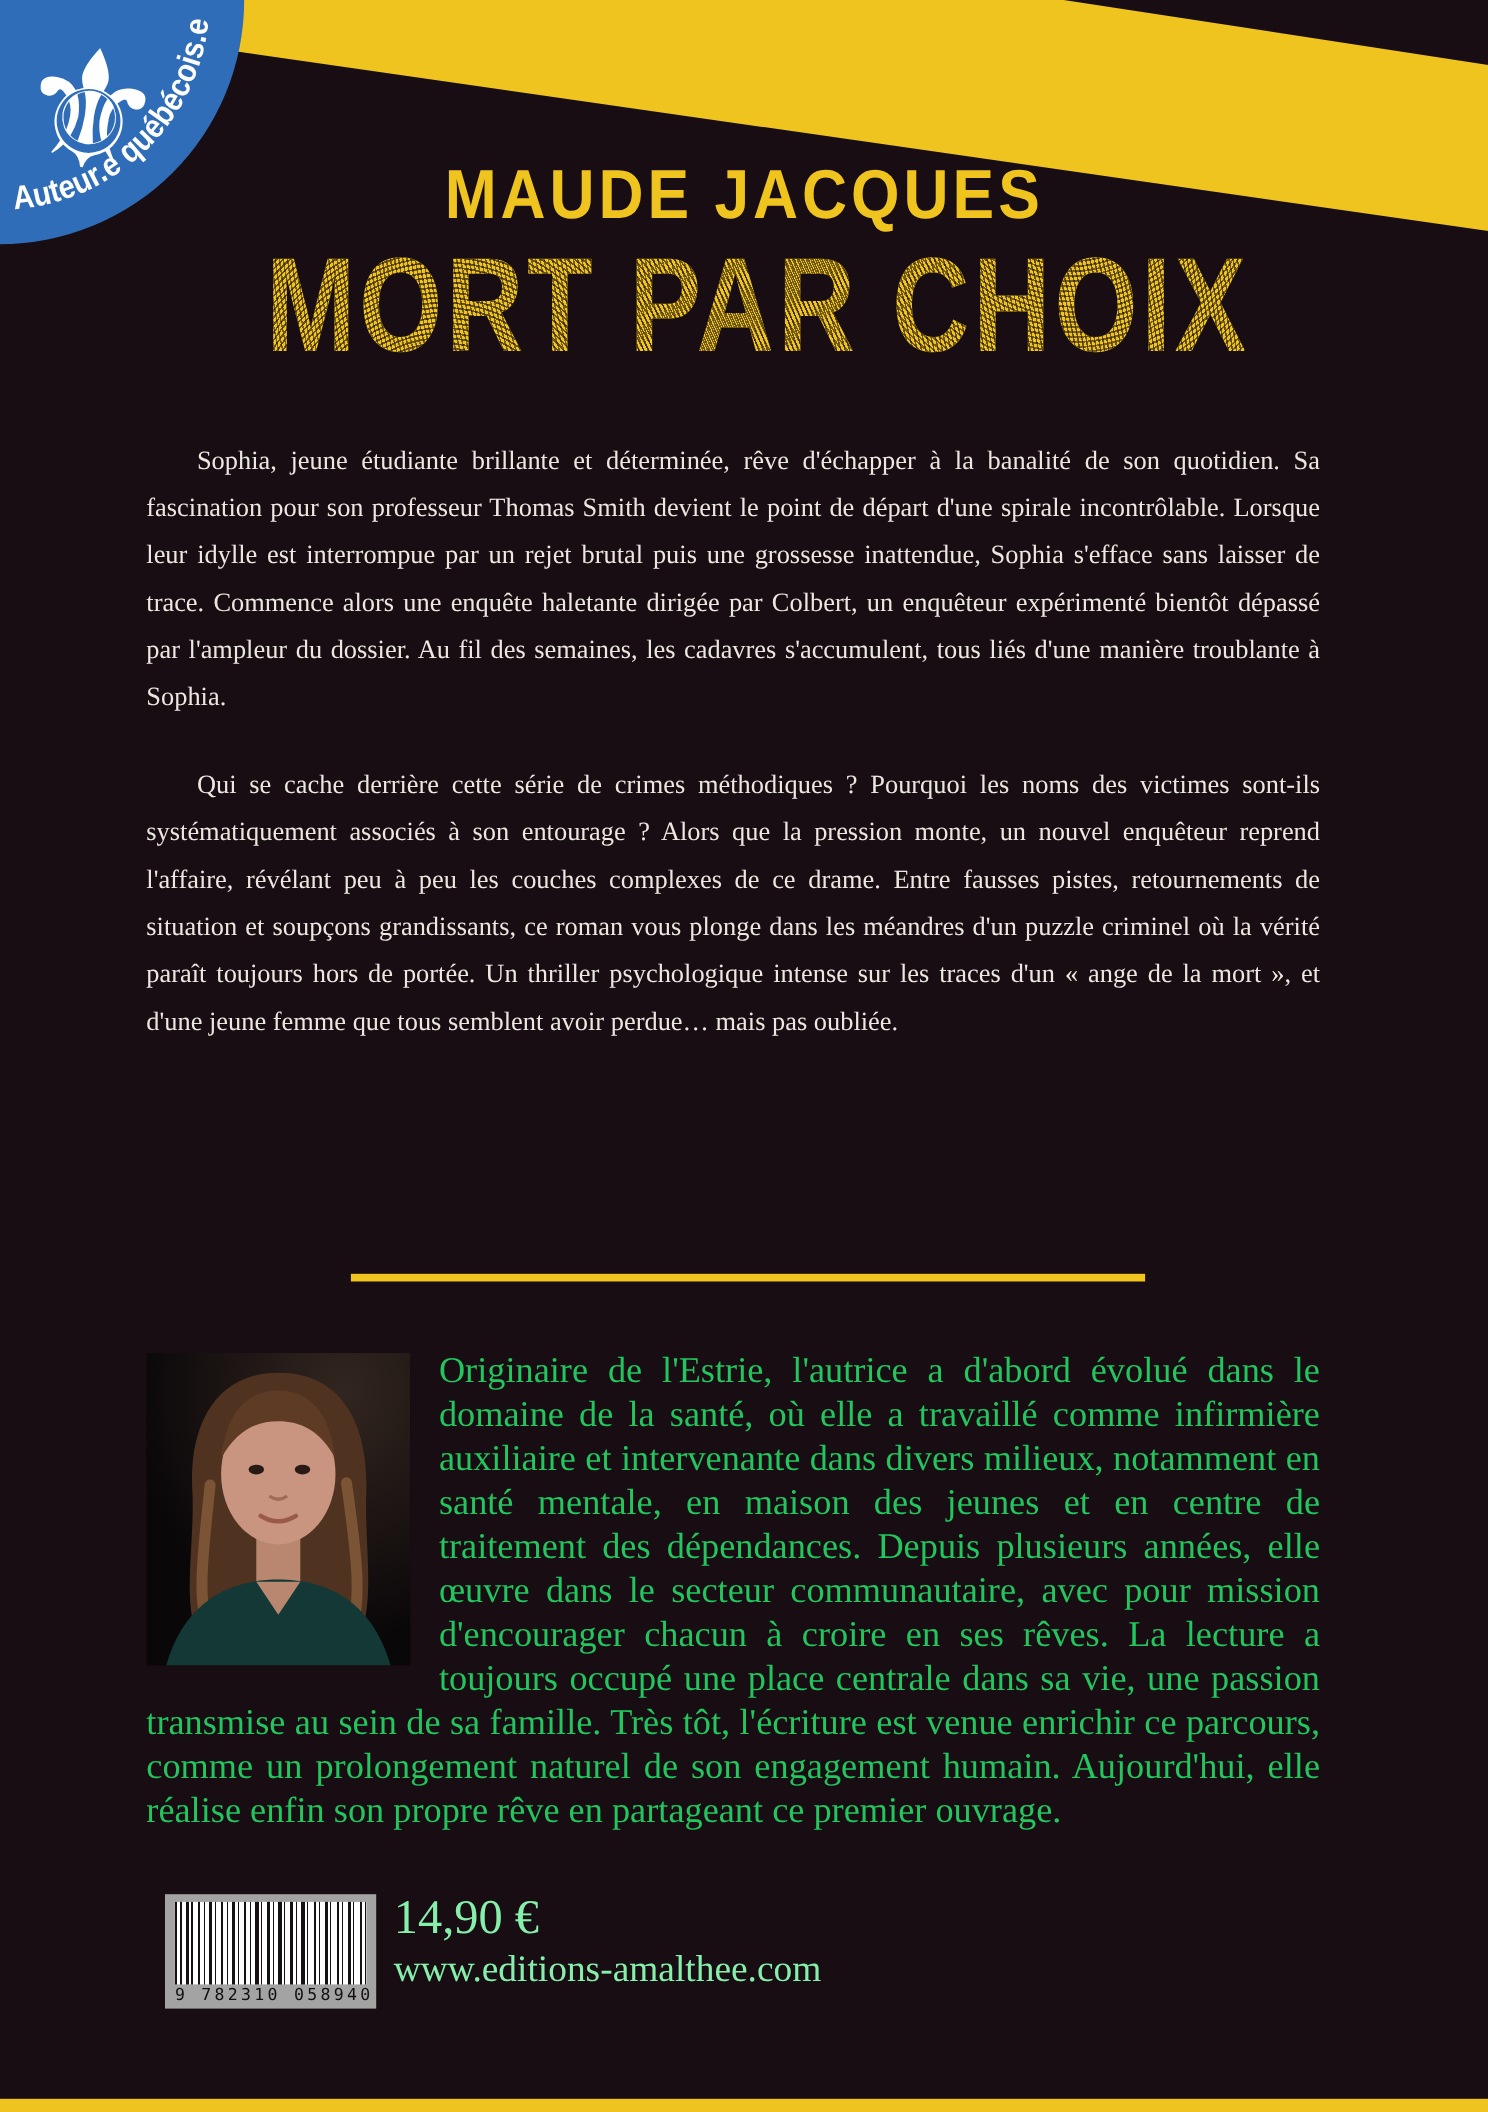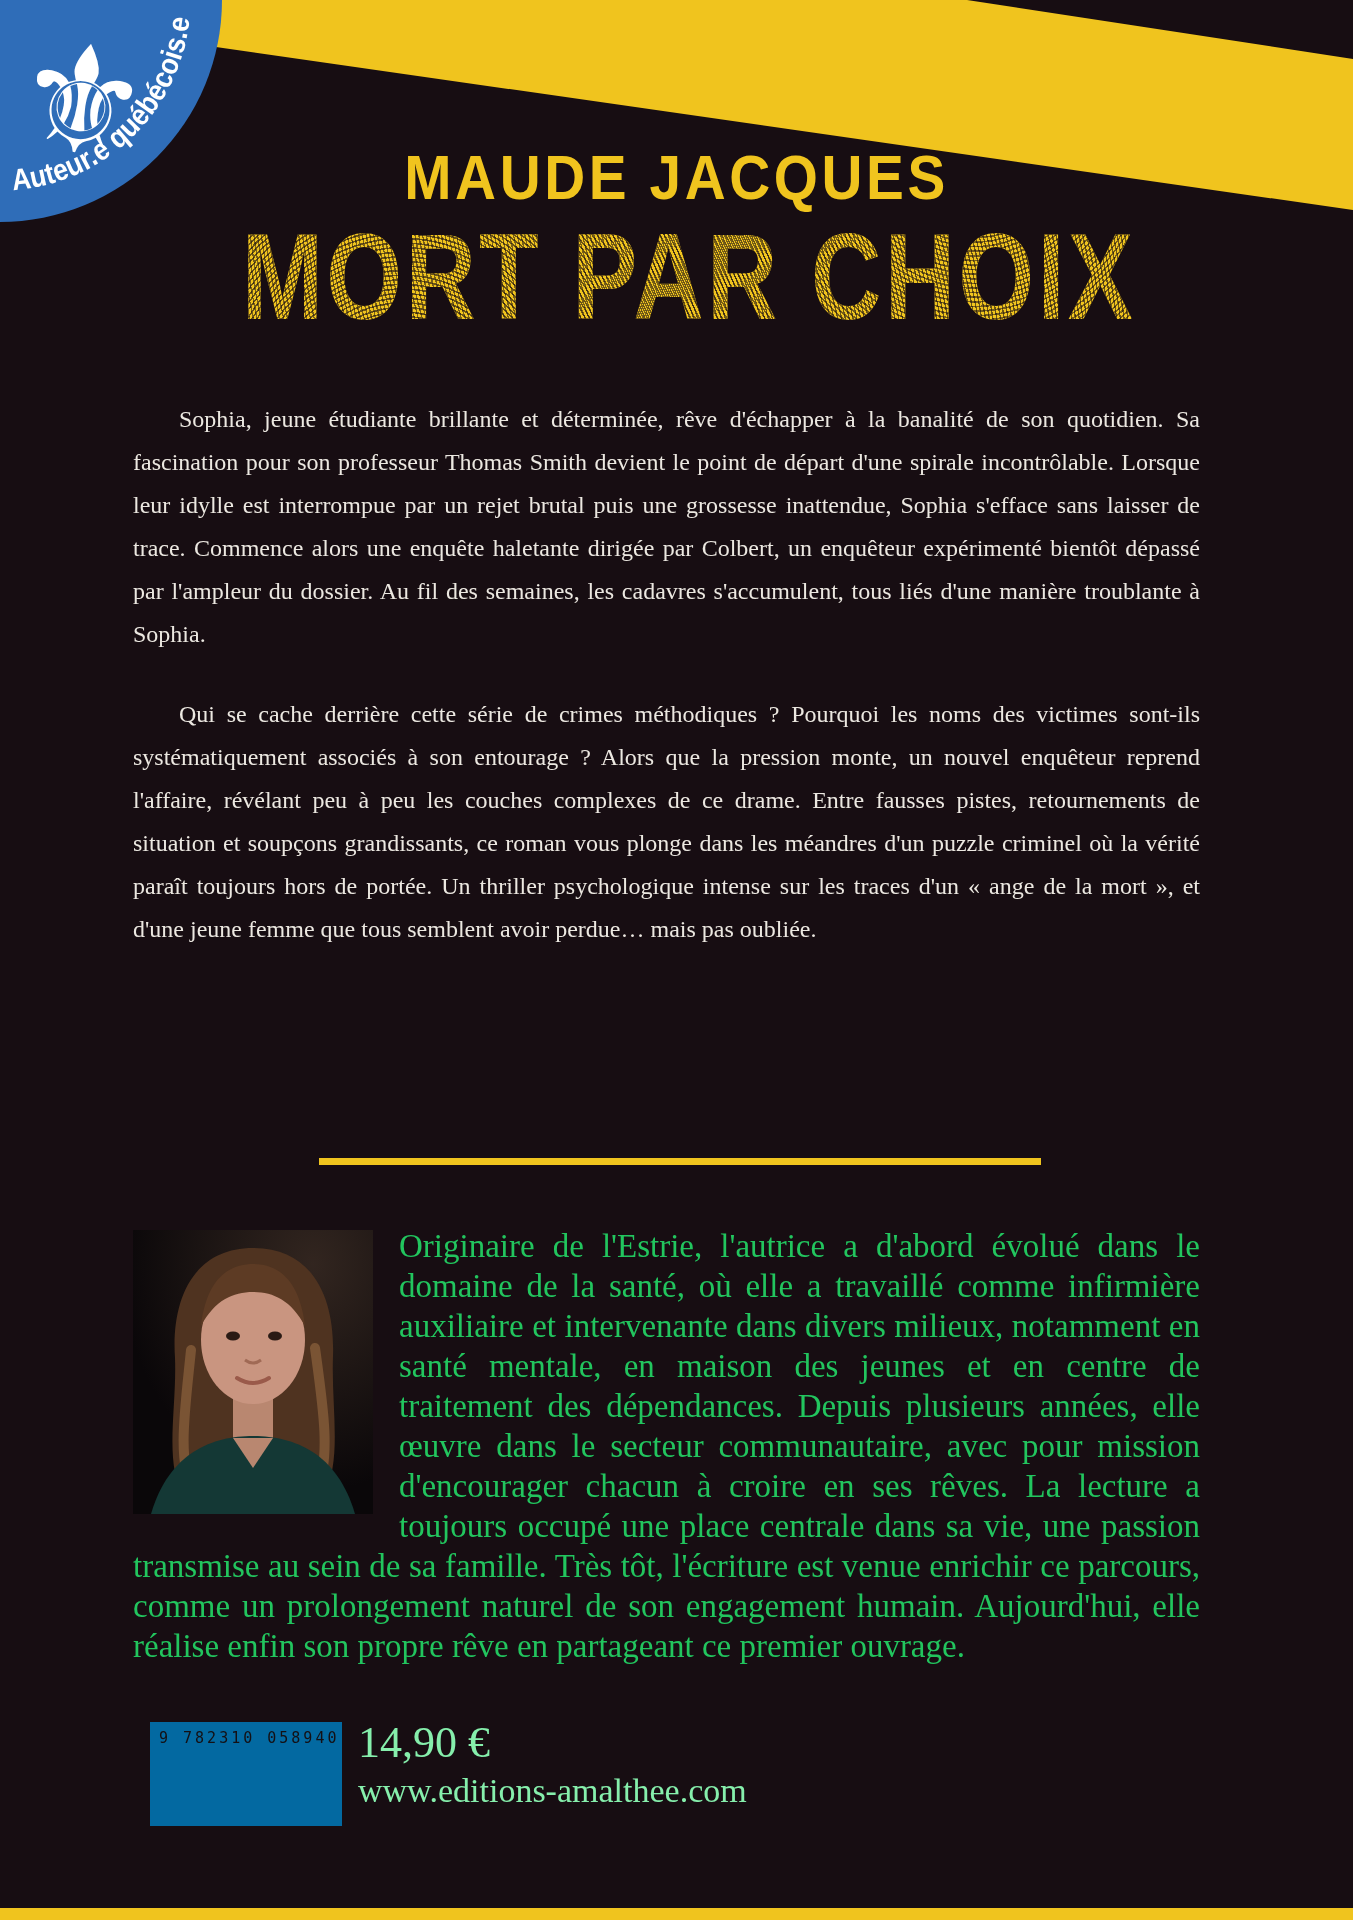--- a/index.html
+++ b/index.html
@@ -45,22 +45,22 @@
   .divider{position:absolute;left:319px;top:1158px;width:722px;height:7px;background:#f0c41e;}
   
   .about{
     position:absolute;left:133px;top:1226px;width:1067px;
     color:#22c55e;font-size:33px;line-height:40px;text-align:justify;
   }
   .photo{float:left;width:240px;height:284px;margin:4px 26px 22px 0;display:block;}
   
   .barcode-box{
     position:absolute;left:150px;top:1722px;width:192px;height:104px;
-    background:#0369a1;box-sizing:border-box;padding:7px 9px 4px 9px;
-    display:flex;flex-direction:row;
+    background:#a3a3a3;box-sizing:border-box;padding:7px 9px 4px 9px;
+    display:flex;flex-direction:column;
   }
   .bars{
     flex:1;
     background:repeating-linear-gradient(90deg,
       #141014 0 2px,  #ffffff 2px 5px,
       #141014 5px 6px,#ffffff 6px 10px,
       #141014 10px 13px,#ffffff 13px 15px,
       #141014 15px 16px,#ffffff 16px 21px);
   }
   .barcode-digits{

